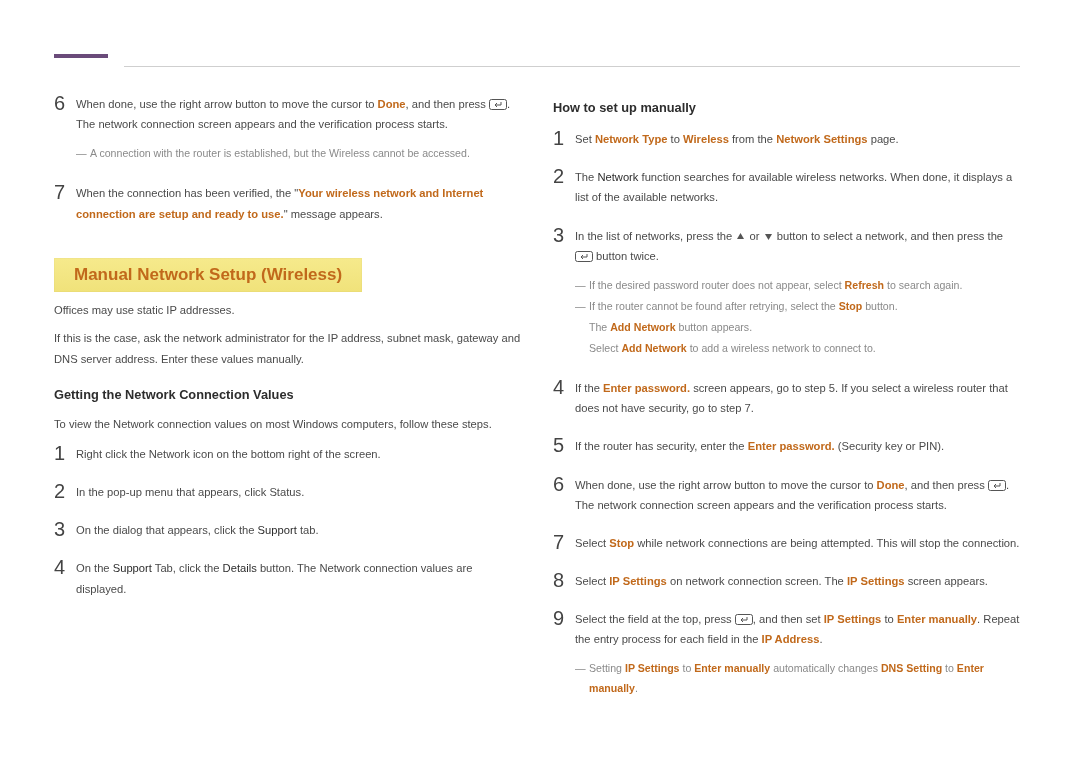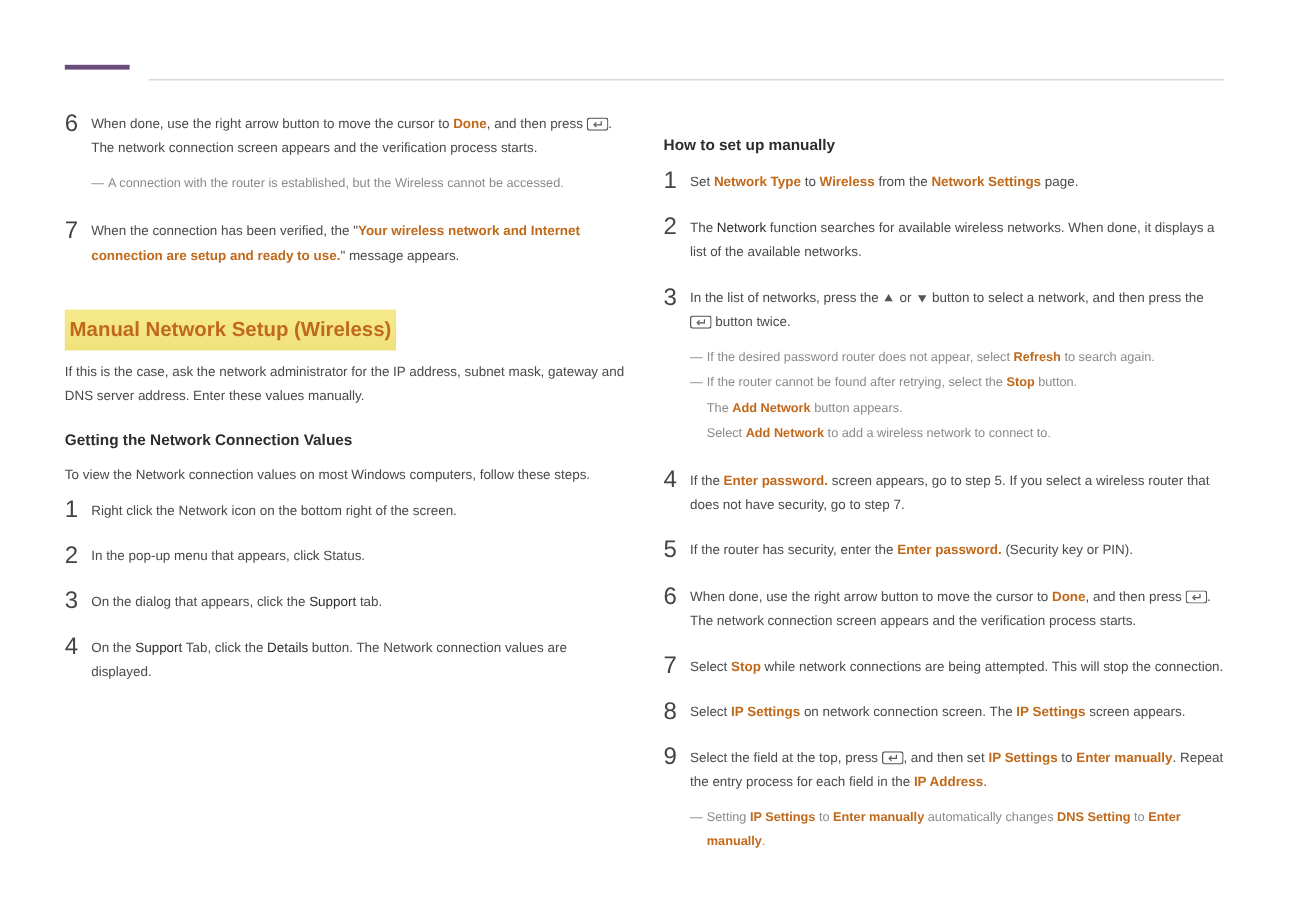--- a/index.html
+++ b/index.html
@@ -9,21 +9,21 @@
   .hr-top { position: absolute; top: 66px; left: 124px; right: 60px; height: 1px; background: #cfcfcf; }
   .columns { position: absolute; top: 92px; left: 54px; right: 60px; bottom: 50px; display: flex; gap: 32px; }
   .col { flex: 1 1 0; font-size: 11.2px; line-height: 1.8; color: #4a4a4a; }
   .step { display: flex; margin-bottom: 16px; }
   .step-num { width: 22px; flex: 0 0 22px; font-size: 20px; font-weight: 300; color: #444; font-family: "Segoe UI Light","Segoe UI",Arial,sans-serif; line-height: 1.1; }
   .step-body { flex: 1 1 auto; padding-top: 2px; }
   .note-line { display: flex; align-items: flex-start; margin: 2px 0 2px 0; color: #8a8a8a; font-size: 10.6px; }
   .dash { flex: 0 0 14px; text-align: left; color: #8a8a8a; }
   .note-body { flex: 1 1 auto; }
   .sub-indent { padding-left: 14px; color: #8a8a8a; font-size: 10.6px; margin-bottom: 2px; }
-  h2.section-title { display: inline-block; font-size: 17px; font-weight: 600; color: #c1691b; padding: 2px 4px; margin: 18px 0 8px 0; }
+  h2.section-title { display: inline-block; font-size: 17px; font-weight: 600; color: #c1691b; padding: 2px 20px; margin: 18px 0 8px 0; }
   .hl { background: linear-gradient(0deg, #f0e27a 0%, #f6ea8c 100%); box-shadow: 0 0 0 1px rgba(0,0,0,0.02) inset; }
   .para { margin-bottom: 8px; }
   .sub-h { font-size: 12.8px; font-weight: 700; color: #2d2d2d; margin: 14px 0 8px 0; }
   .em-orange { color: #c1691b; font-weight: 600; }
   .em-bold { font-weight: 400; color: #2d2d2d; }
   svg.inline-icon { display: inline-block; vertical-align: -2px; }
 </style>
 </head>
 <body>
 
@@ -52,20 +52,21 @@
 
       <div class="step">
         <div class="step-num">7</div>
         <div class="step-body">
           <span>When the connection has been verified, the "</span><span class="em-orange">Your wireless network and Internet connection are setup and ready to use.</span><span>" message appears.</span>
         </div>
       </div>
 
       <h2 class="section-title hl">Manual Network Setup (Wireless)</h2>
 
+      <div class="para">Offices may use static IP addresses.</div>
       <div class="para">If this is the case, ask the network administrator for the IP address, subnet mask, gateway and DNS server address. Enter these values manually.</div>
 
       <div class="sub-h">Getting the Network Connection Values</div>
       <div class="para">To view the Network connection values on most Windows computers, follow these steps.</div>
 
       <div class="step">
         <div class="step-num">1</div>
         <div class="step-body">Right click the Network icon on the bottom right of the screen.</div>
       </div>
       <div class="step">
@@ -80,21 +81,21 @@
       </div>
       <div class="step">
         <div class="step-num">4</div>
         <div class="step-body">
           <span>On the </span><span class="em-bold">Support</span><span> Tab, click the </span><span class="em-bold">Details</span><span> button. The Network connection values are displayed.</span>
         </div>
       </div>
     </div>
 
     <div class="col">
-      <div class="sub-h" style="margin-top:17px">How to set up manually</div>
+      <div class="sub-h" style="margin-top:4px">How to set up manually</div>
 
       <div class="step">
         <div class="step-num">1</div>
         <div class="step-body">
           <span>Set </span><span class="em-orange">Network Type</span><span> to </span><span class="em-orange">Wireless</span><span> from the </span><span class="em-orange">Network Settings</span><span> page.</span>
         </div>
       </div>
 
       <div class="step">
         <div class="step-num">2</div>

